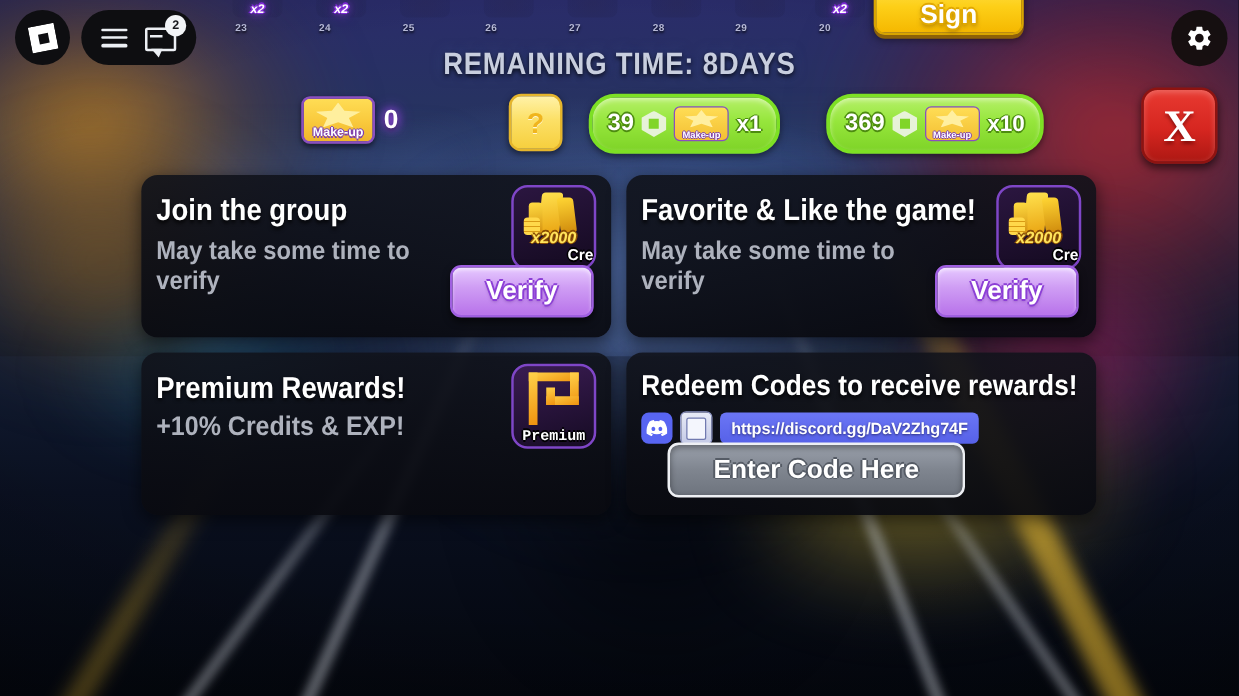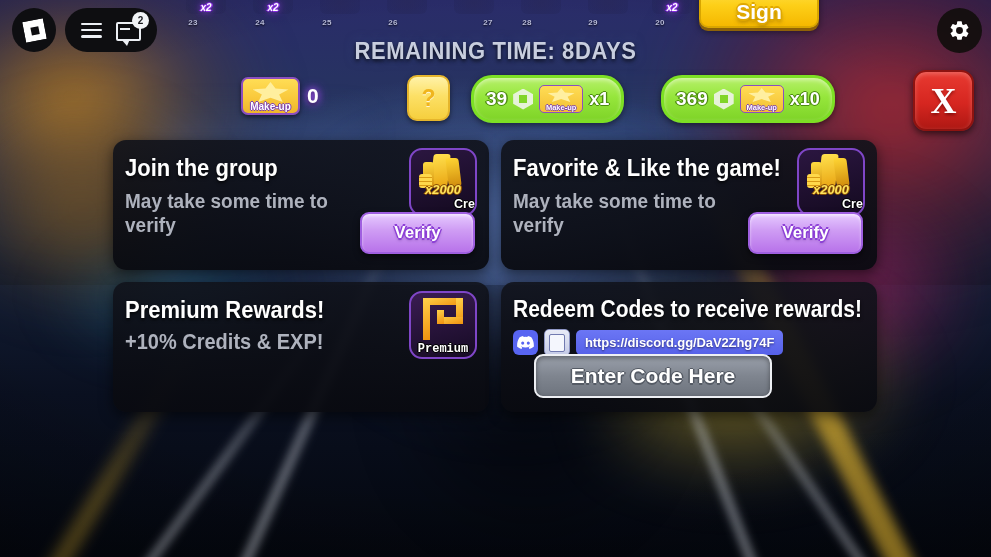--- a/index.html
+++ b/index.html
@@ -371,21 +371,21 @@
     text-shadow:-1.3px 0 0 #000,1.3px 0 0 #000,0 -1.3px 0 #000,0 1.3px 0 #000;
   }
 
   
   .action-btn {
     position:absolute; border-radius:9px;
     border:2px solid #9f5fe0;
     background: linear-gradient(180deg,#e6c9ff 0%, #cf9df4 42%, #b873ea 100%);
     box-shadow: 0 3px 6px rgba(0,0,0,.55), inset 0 2px 3px rgba(255,255,255,.55);
     display:flex; align-items:center; justify-content:center;
-    font-size:17px; font-weight:bold; color:#fff;
+    font-size:21px; font-weight:bold; color:#fff;
     text-shadow:-1.6px 0 0 #8c3fd6,1.6px 0 0 #8c3fd6,0 -1.6px 0 #8c3fd6,0 1.6px 0 #8c3fd6, 0 2px 3px rgba(60,10,110,.5);
   }
   .btn-verify { right:14px; bottom:16px; width:111px; height:38px; }
   .btn-purchase { right:14px; bottom:16px; width:115px; height:38px; font-size:20px; }
   .btn-redeem { right:13px; bottom:16px; width:111px; height:38px; }
 
   
   .discord-row {
     position:absolute; left:12px; top:47px; display:flex; align-items:center; gap:6px;
   }
@@ -457,21 +457,21 @@
     <div class="track-node" style="left:407px;"></div>
     <div class="track-node" style="left:474px;"></div>
     <div class="track-node" style="left:541px;"></div>
     <div class="track-node" style="left:608px;"></div>
     <div class="track-node" style="left:672px;"></div>
 
     <div class="track-day" style="left:193px;">23</div>
     <div class="track-day" style="left:260px;">24</div>
     <div class="track-day" style="left:327px;">25</div>
     <div class="track-day" style="left:393px;">26</div>
-    <div class="track-day" style="left:460px;margin-left:28px;">27</div>
+    <div class="track-day" style="left:460px;">27</div>
     <div class="track-day" style="left:527px;">28</div>
     <div class="track-day" style="left:593px;">29</div>
     <div class="track-day" style="left:660px;">20</div>
 
     <div class="track-x2" style="left:206px;">x2</div>
     <div class="track-x2" style="left:273px;">x2</div>
     <div class="track-x2" style="left:672px;">x2</div>
 
     <div class="sign-btn">Sign</div>
   </div>

